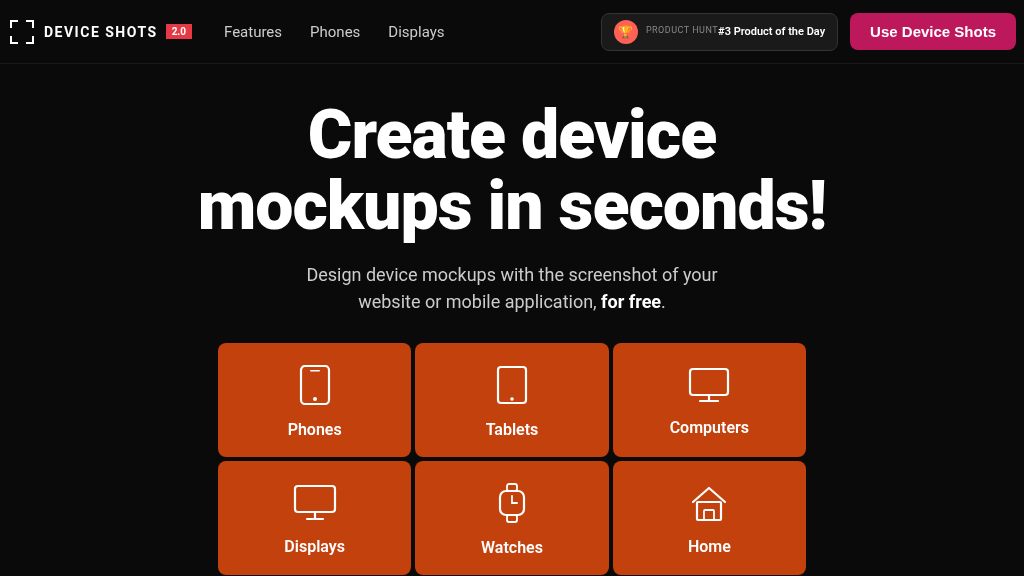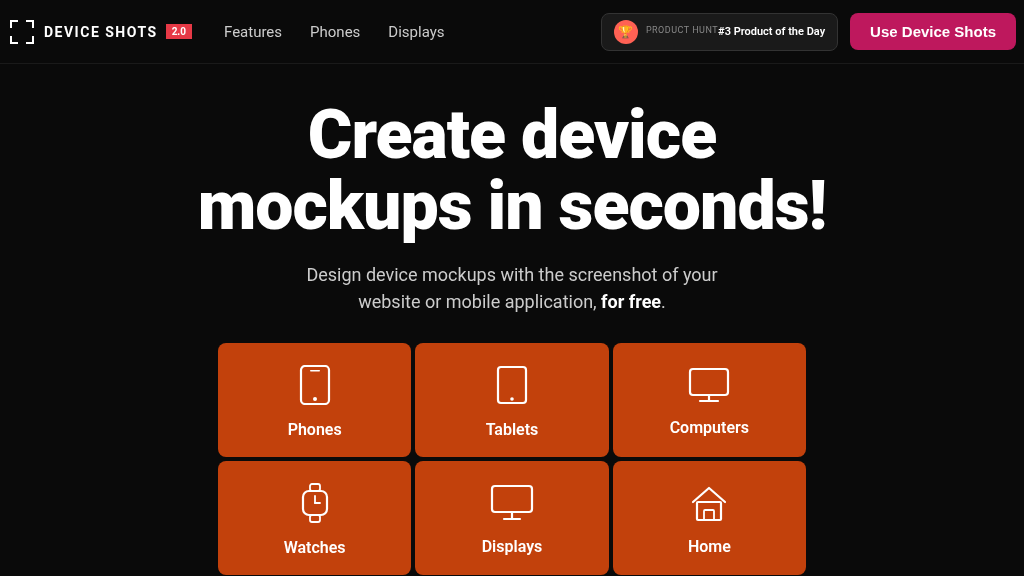--- a/index.html
+++ b/index.html
@@ -270,44 +270,44 @@
           <rect x="3" y="2" width="38" height="26" rx="3" stroke="white" stroke-width="2.2" fill="none"></rect>
           <line x1="13" y1="34" x2="31" y2="34" stroke="white" stroke-width="2.2" stroke-linecap="round"></line>
           <line x1="22" y1="28" x2="22" y2="34" stroke="white" stroke-width="2.2"></line>
         </svg>
       </span>
       <span class="device-label">Computers</span>
     </div>
 
     <div class="device-card">
       <span class="device-icon">
+        <svg width="44" height="38" viewBox="0 0 44 38" fill="none" xmlns="http://www.w3.org/2000/svg">
+          <rect x="2" y="2" width="40" height="26" rx="3" stroke="white" stroke-width="2.2" fill="none"></rect>
+          <line x1="14" y1="35" x2="30" y2="35" stroke="white" stroke-width="2.2" stroke-linecap="round"></line>
+          <line x1="22" y1="28" x2="22" y2="35" stroke="white" stroke-width="2.2"></line>
+        </svg>
+      </span>
+      <span class="device-label">Displays</span>
+    </div>
+
+    <div class="device-card">
+      <span class="device-icon">
         <svg width="34" height="40" viewBox="0 0 34 40" fill="none" xmlns="http://www.w3.org/2000/svg">
           <rect x="5" y="8" width="24" height="24" rx="6" stroke="white" stroke-width="2.2" fill="none"></rect>
           <line x1="17" y1="20" x2="17" y2="13" stroke="white" stroke-width="1.8" stroke-linecap="round"></line>
           <line x1="17" y1="20" x2="22" y2="20" stroke="white" stroke-width="1.8" stroke-linecap="round"></line>
           <rect x="12" y="1" width="10" height="7" rx="2" stroke="white" stroke-width="1.8" fill="none"></rect>
           <rect x="12" y="32" width="10" height="7" rx="2" stroke="white" stroke-width="1.8" fill="none"></rect>
         </svg>
       </span>
       <span class="device-label">Watches</span>
     </div>
 
     <div class="device-card">
       <span class="device-icon">
-        <svg width="44" height="38" viewBox="0 0 44 38" fill="none" xmlns="http://www.w3.org/2000/svg">
-          <rect x="2" y="2" width="40" height="26" rx="3" stroke="white" stroke-width="2.2" fill="none"></rect>
-          <line x1="14" y1="35" x2="30" y2="35" stroke="white" stroke-width="2.2" stroke-linecap="round"></line>
-          <line x1="22" y1="28" x2="22" y2="35" stroke="white" stroke-width="2.2"></line>
-        </svg>
-      </span>
-      <span class="device-label">Displays</span>
-    </div>
-
-    <div class="device-card">
-      <span class="device-icon">
         <svg width="40" height="38" viewBox="0 0 40 38" fill="none" xmlns="http://www.w3.org/2000/svg">
           <path d="M4 18L20 4L36 18" stroke="white" stroke-width="2.2" stroke-linecap="round" stroke-linejoin="round"></path>
           <rect x="8" y="18" width="24" height="18" rx="1" stroke="white" stroke-width="2.2" fill="none"></rect>
           <rect x="15" y="26" width="10" height="10" rx="1" stroke="white" stroke-width="1.8" fill="none"></rect>
         </svg>
       </span>
       <span class="device-label">Home</span>
     </div>
 
   </div>

